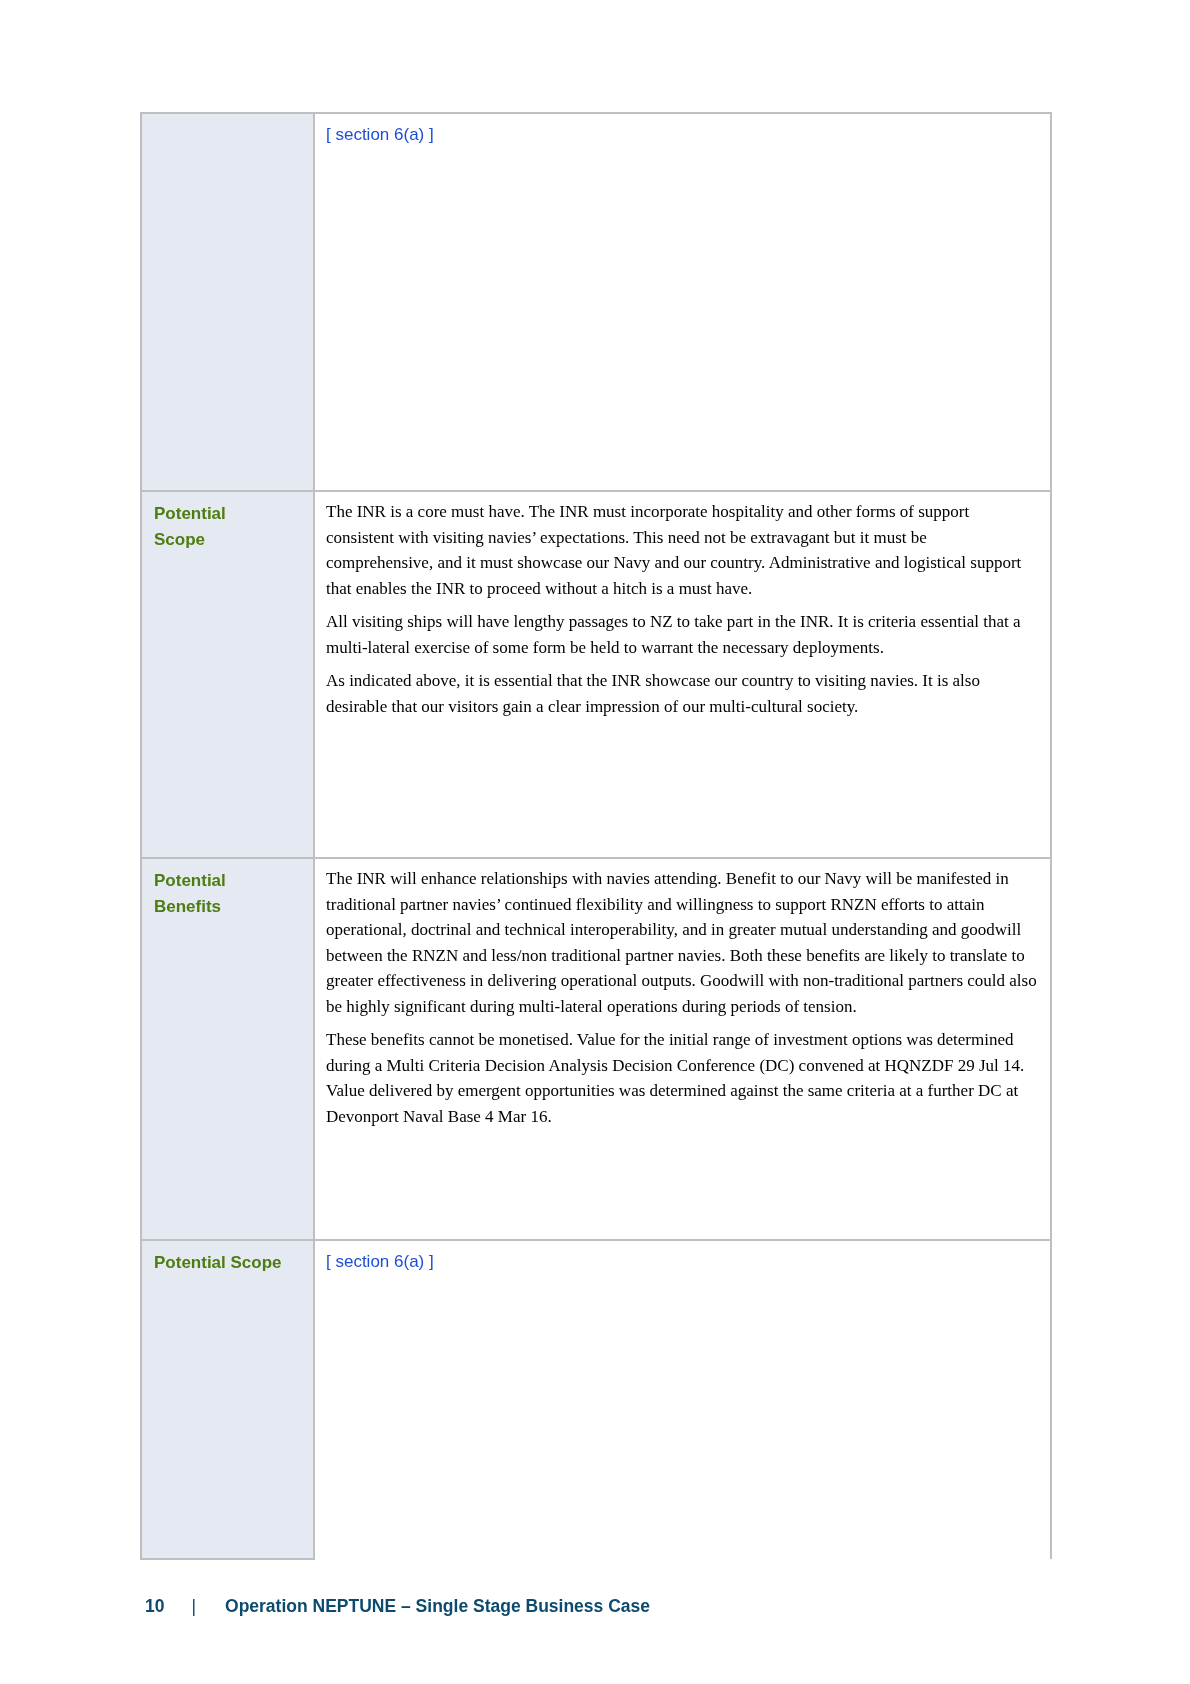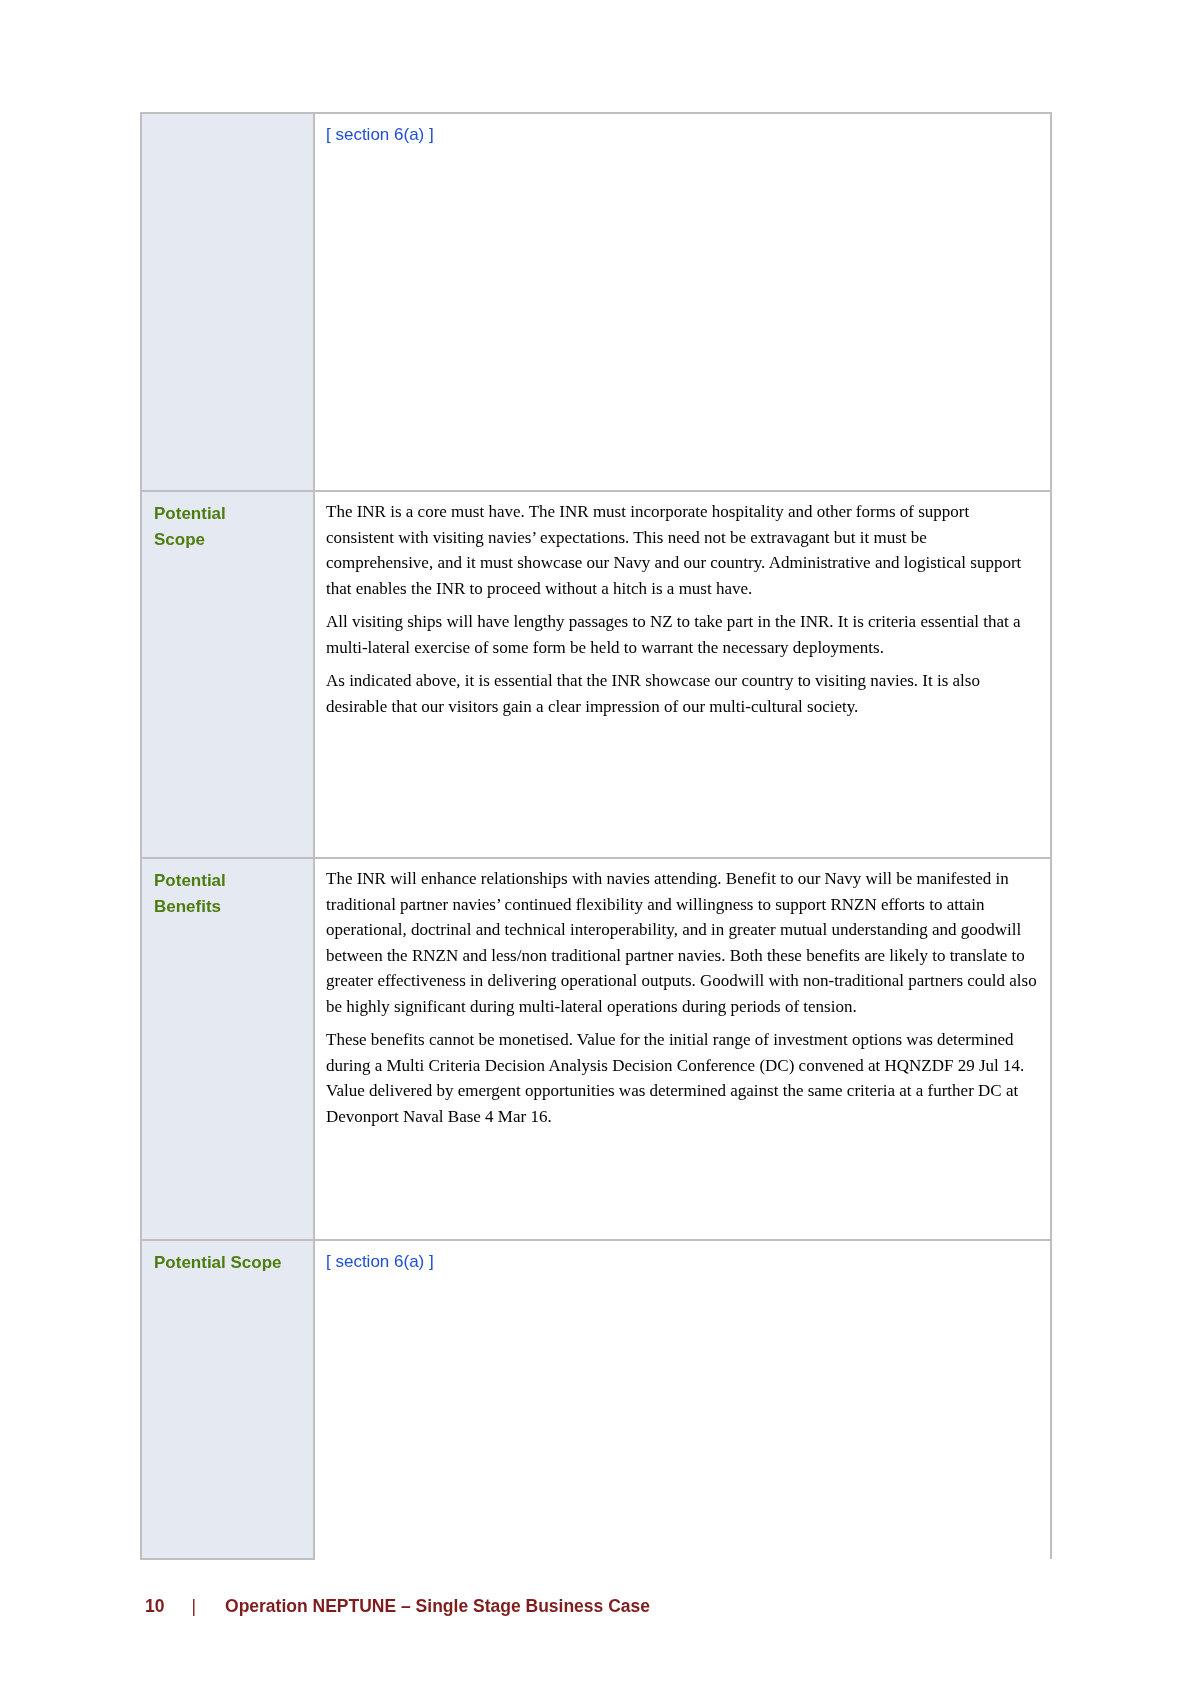--- a/index.html
+++ b/index.html
@@ -68,21 +68,21 @@
   .h-r3 { height: 382px; }
   .h-r4 { height: 319px; }
 
   
   .footer {
     position: absolute;
     left: 145px;
     top: 1596px;
     display: flex;
     align-items: baseline;
-    color: #7f1d1d;
+    color: #0c4a6e;
     font-size: 17.5px;
     font-weight: bold;
   }
   .footer .page-num   { margin-right: 27px; }
   .footer .separator  { margin-right: 29px; font-weight: normal; }
 </style>
 </head>
 <body>
 
 <div class="page">

